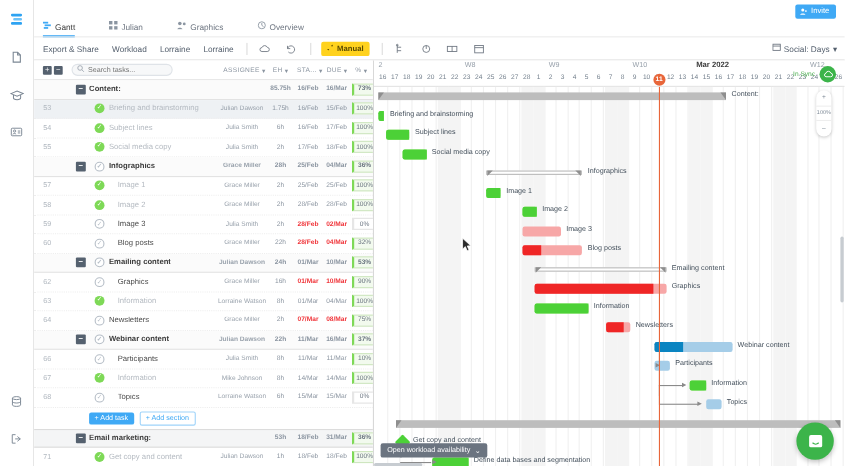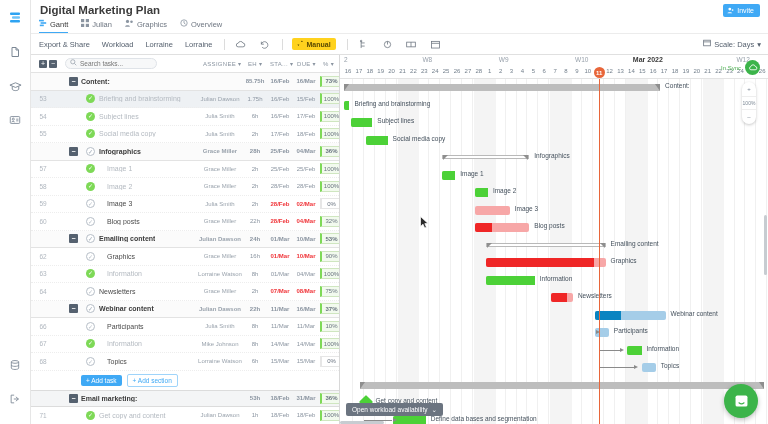--- a/index.html
+++ b/index.html
@@ -22,21 +22,21 @@
   .rail-bottom { margin-bottom:14px; }
 
   
   .top { position:absolute; left:31px; top:0; right:0; height:55px; background:#fff; }
   .title { position:absolute; left:9px; top:4px; font-size:11.5px; font-weight:bold; color:#3b3b3b; }
   .invite { position:absolute; right:8px; top:4px; height:13px; background:#3fa9f5; color:#fff;
             border-radius:2px; font-size:7px; padding:0 6px 0 14px; display:flex; align-items:center;
             white-space:nowrap; cursor:pointer; }
   .invite .ii { position:absolute; left:4px; top:3px; }
 
-  .tabs { position:absolute; left:8px; top:19px; display:flex; gap:13px; }
+  .tabs { position:absolute; left:8px; top:19px; display:flex; gap:31px; }
   .tab { display:flex; align-items:center; gap:3px; font-size:7.5px; color:#6d7580; padding-bottom:3px;
          cursor:pointer; border-bottom:2px solid transparent; }
   .tab.active { color:#3b3b3b; border-bottom-color:#3fa9f5; }
 
   .toolbar { position:absolute; left:0; top:33px; right:0; height:22px; border-top:1px solid #ececec;
              border-bottom:1px solid #e0e0e0; display:flex; align-items:center; padding-left:8px; }
   .tb-item { font-size:7.5px; color:#55606e; margin-right:12px; cursor:pointer; white-space:nowrap;text-align:right; }
   .tb-sep { width:1px; height:11px; background:#dcdcdc; margin:0 9px 0 0; }
   .tb-ico { width:13px; height:13px; margin-right:11px; color:#6d7580; display:flex;
             align-items:center; justify-content:center; cursor:pointer; }
@@ -194,21 +194,20 @@
     </div>
     <div class="rail-ico rail-bottom">
       <svg width="12" height="12" viewBox="0 0 14 14" fill="none" stroke="#7b8794" stroke-width="1">
           <path d="M6 2.5H2.5v9H6"></path>
           <path d="M8 4.5l3 2.5-3 2.5M11 7H5.6"></path>
         </svg>
     </div>
   </div>
 
   <div class="top">
-    <div class="title">Digital Marketing Plan</div>
     <div class="invite">
       <span class="ii">
         <svg width="7" height="7" viewBox="0 0 10 10" fill="#fff">
             <circle cx="4" cy="3" r="2"></circle>
             <path d="M0.6 9c.4-2 6.4-2 6.8 0z"></path>
             <path d="M8 3.2v2.4M6.8 4.4h2.4" stroke="#fff" stroke-width="1"></path>
           </svg>
       </span>
       <span>Invite</span>
     </div>
@@ -295,21 +294,21 @@
           <svg width="11" height="11" viewBox="0 0 14 14" fill="none" stroke="#6d7580" stroke-width="1">
             <rect x="2" y="3" width="10" height="8.5"></rect>
             <path d="M2 5.5h10"></path>
           </svg>
         </div>
       <div class="tb-scale">
         <span><svg width="8" height="8" viewBox="0 0 10 10" fill="none" stroke="#6d7580" stroke-width="1">
               <rect x="0.8" y="1.5" width="8.4" height="7"></rect>
               <path d="M0.8 3.6h8.4"></path>
             </svg></span>
-        <span>Scale: Days</span>
+        <span>Social: Days</span>
         <span>▾</span>
       </div>
     </div>
   </div>
 
   <div class="grid">
     <div class="grid-head">
       <div class="gh-btns">
         <div class="gh-sq">+</div>
         <div class="gh-sq">−</div>

